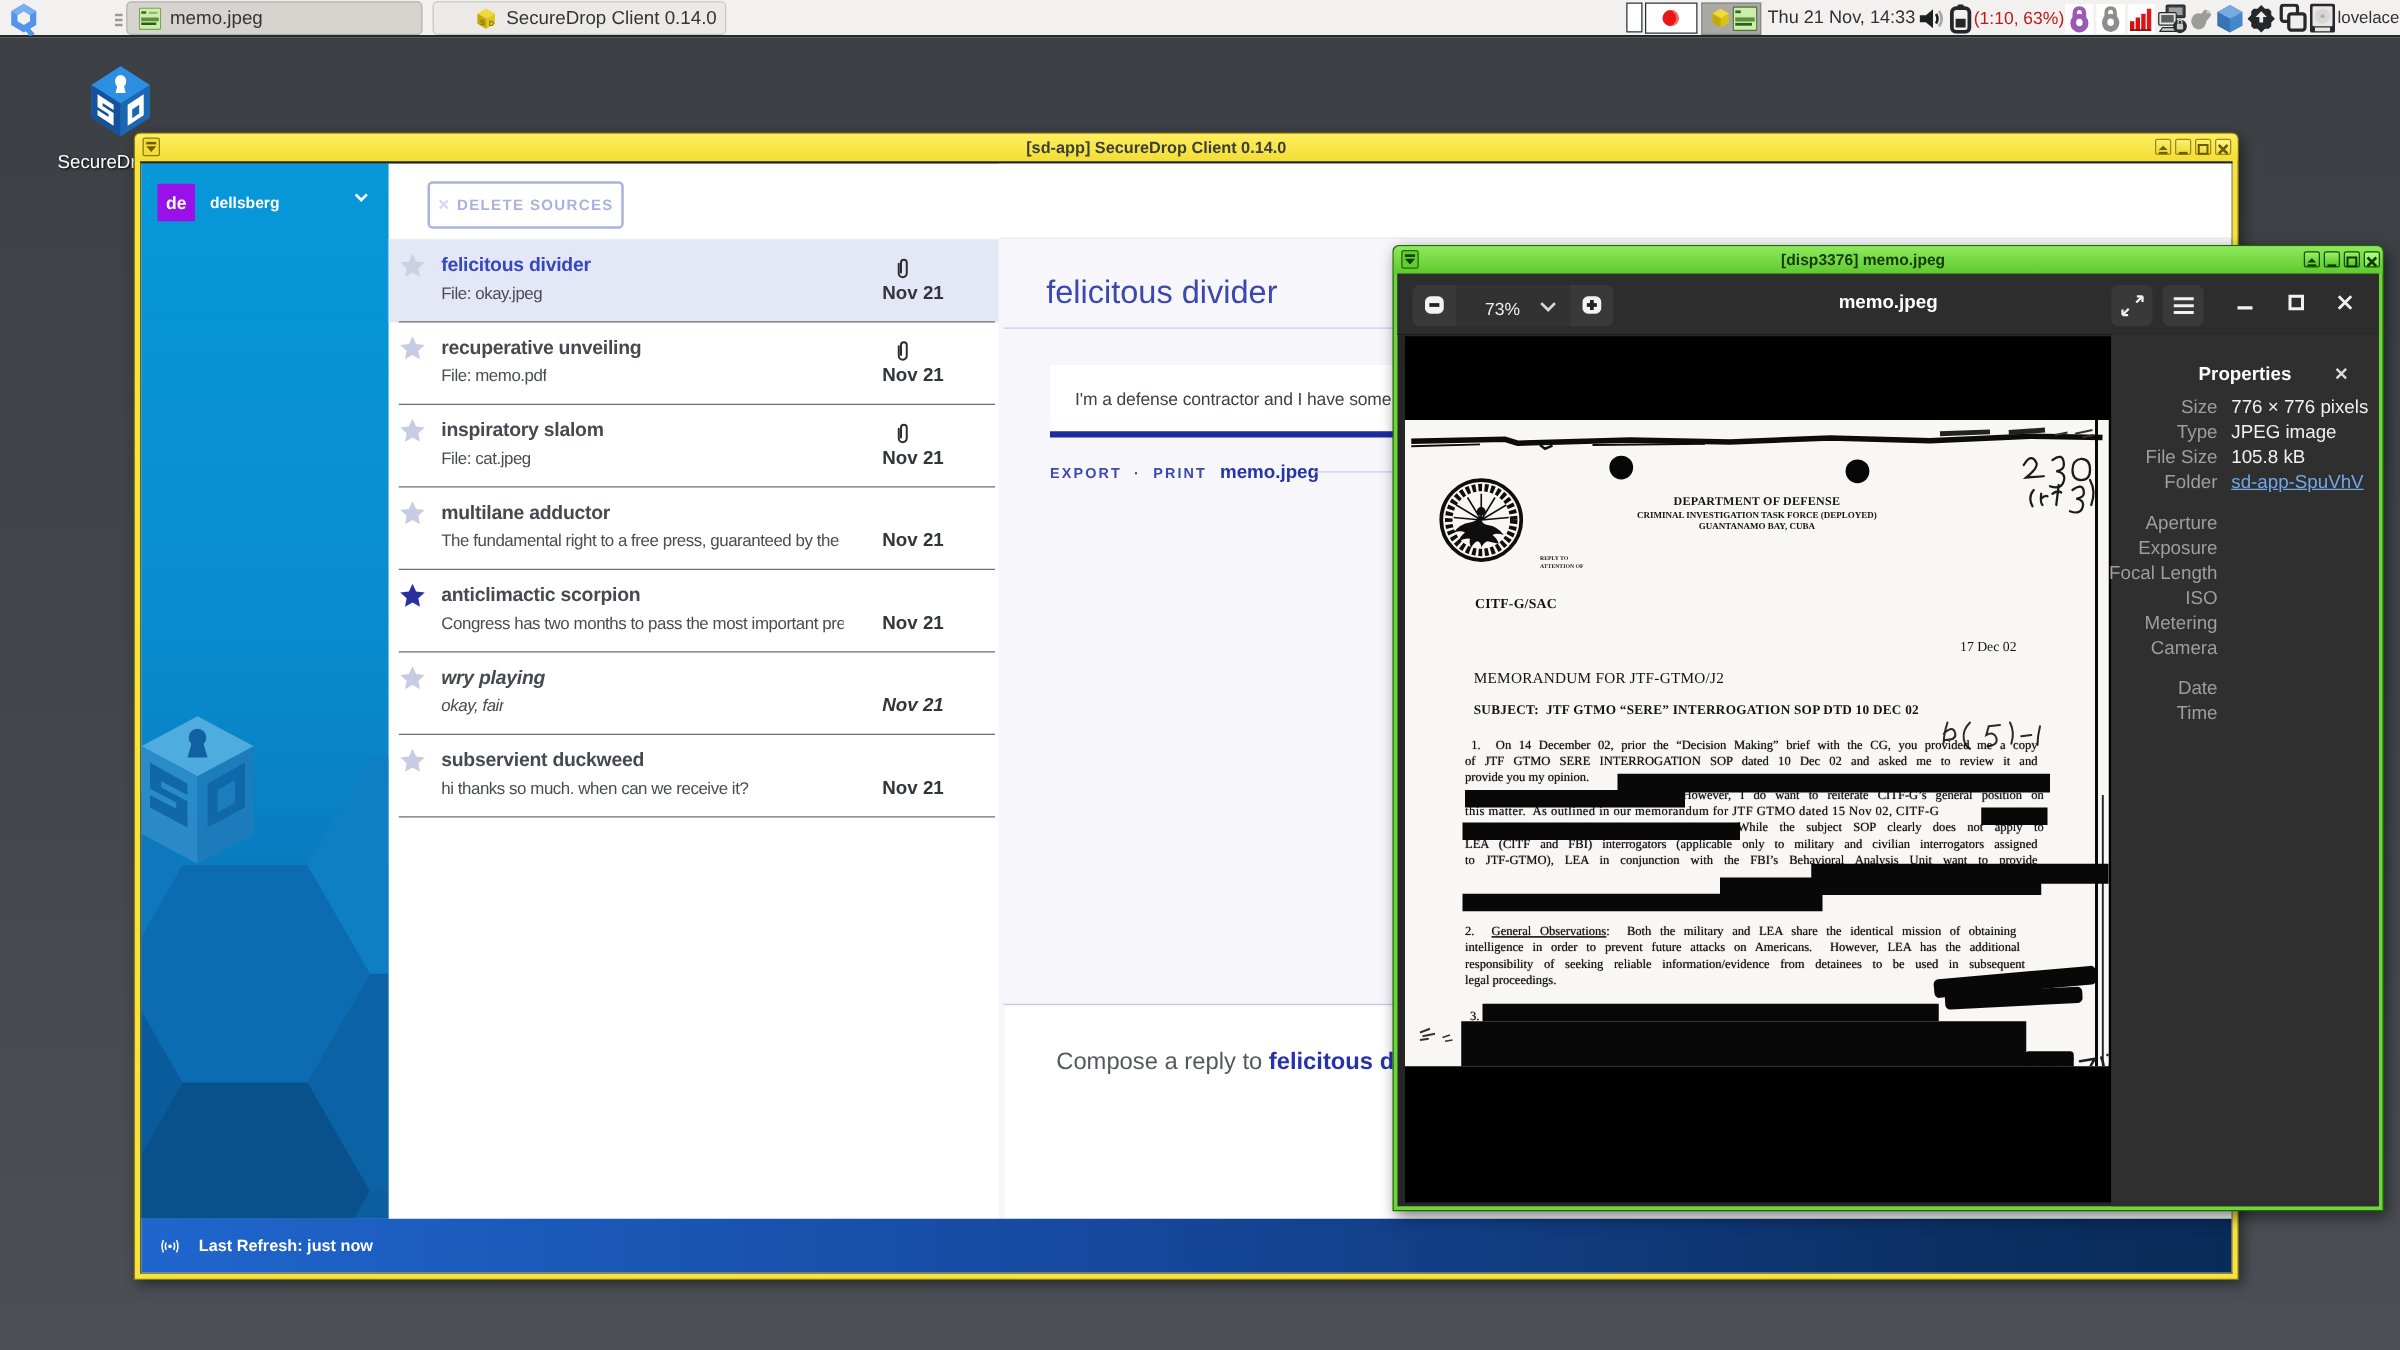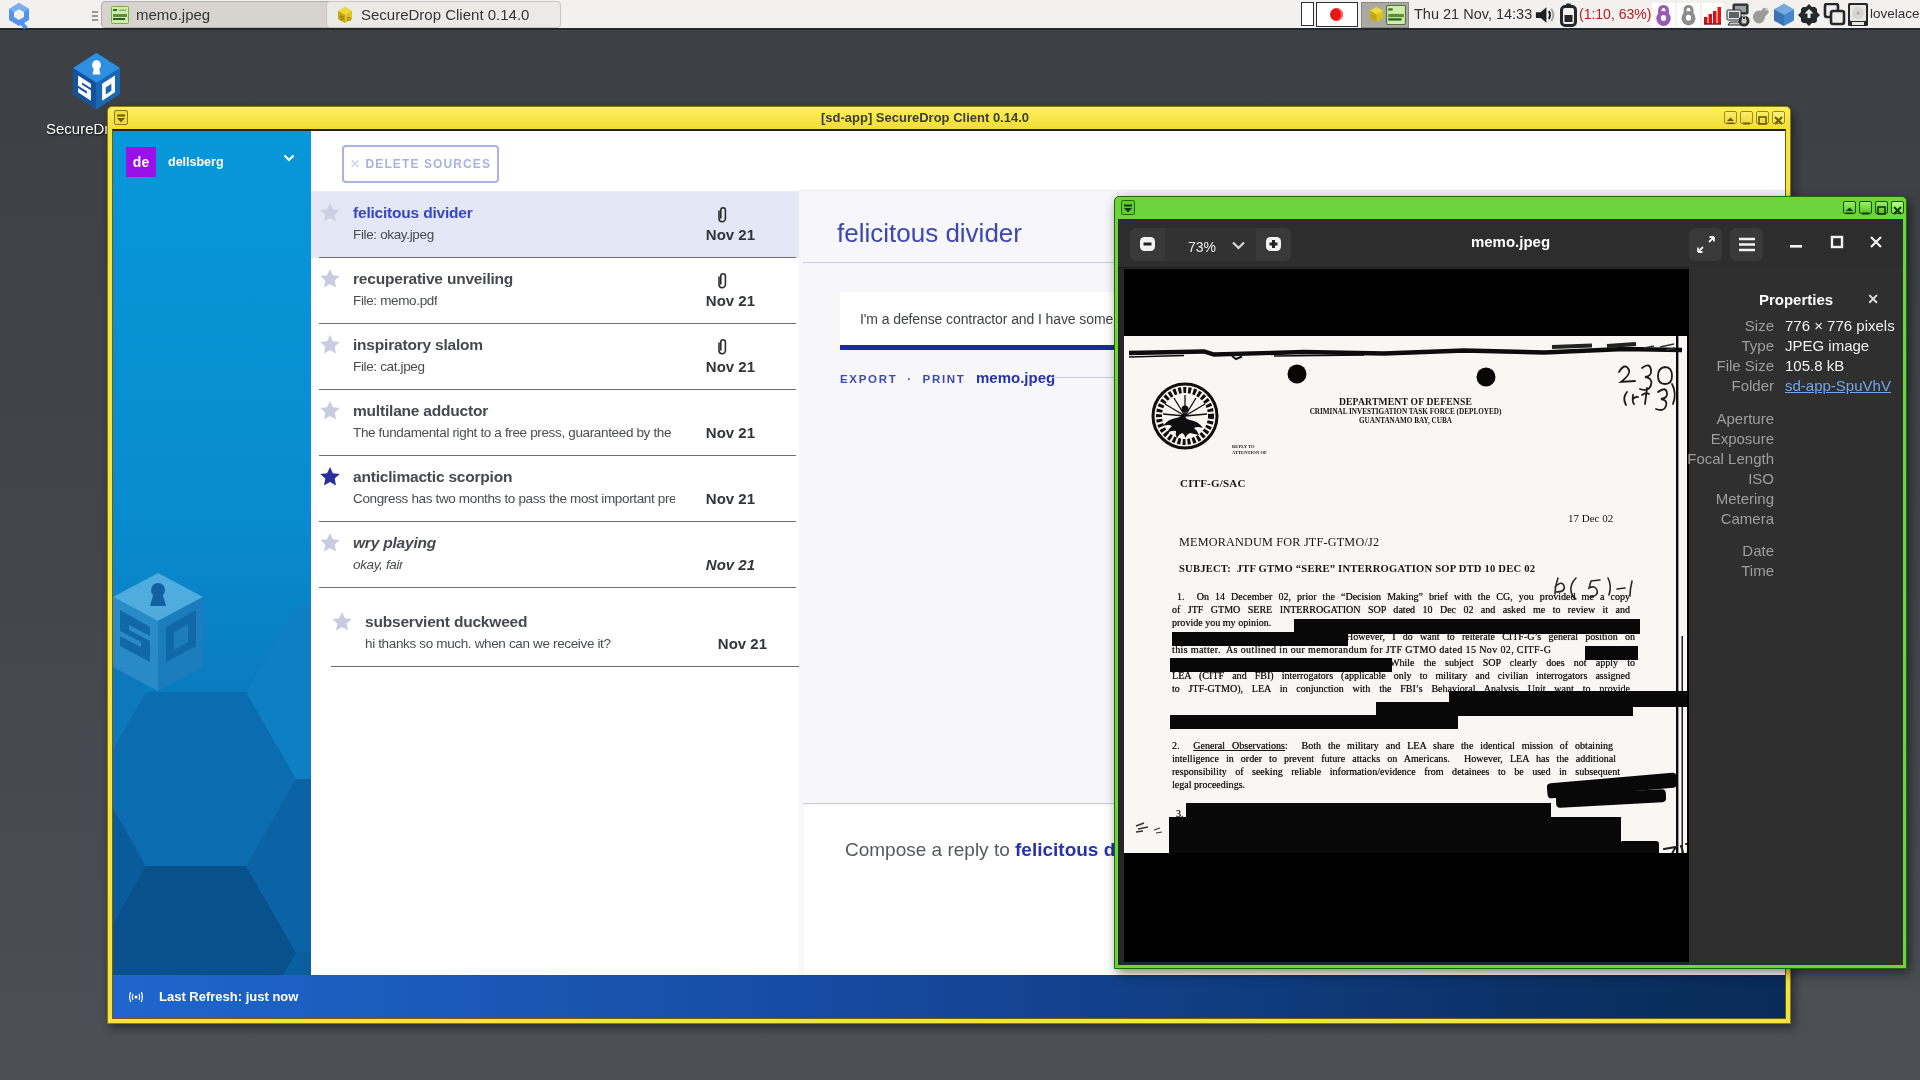--- a/index.html
+++ b/index.html
@@ -6,21 +6,21 @@
 html,body { width:1920px; height:1080px; overflow:hidden; }
 body { font-family:"Liberation Sans", sans-serif; position:relative;
   background:linear-gradient(180deg,#3c4045 0%,#42464b 50%,#4c5056 100%); }
 
 
 #panel { position:absolute; left:0; top:0; width:1920px; height:30px;
   background:#f3f1ef; border-bottom:2px solid #23282c; }
 .tbtn { position:absolute; top:1px; height:27px; border-radius:4px;
   display:flex; align-items:center; font-size:15px; color:#333536; }
 #tb1 { left:101px; width:237px; background:#d7d4d0; border:1px solid #b4b1ac; }
-#tb2 { left:326px; width:235px; background:#eceae7; border:1px solid #c9c6c1; }
+#tb2 { left:346px; width:235px; background:#eceae7; border:1px solid #c9c6c1;padding-left:24px; }
 .tbtn .ticon { width:18px; height:18px; margin-left:9px; margin-right:7px; }
 #grip { position:absolute; left:92px; top:9px; width:6px; height:13px; }
 #clock { position:absolute; left:1414px; top:6px; font-size:14.5px; color:#2e3033; }
 #lovelace { position:absolute; left:1870px; top:6px; font-size:13.5px; color:#2e3033; }
 #battxt { position:absolute; left:1579px; top:6px; font-size:14px; color:#b91c1c; }
 
 
 #deskicon { position:absolute; left:36px; top:52px; width:100px; text-align:center; }
 #deskicon .lbl { color:#fff; font-size:15px; margin-top:6px; text-shadow:1px 1px 2px #000; }
 
@@ -365,21 +365,21 @@
       </div>
       <div class="srow" style="top:391px;font-style:italic;">
         <svg class="star" viewBox="0 0 20 19" width="20" height="19">
             <path d="M10 0 L12.9 6.2 L19.8 7 L14.7 11.6 L16 18.4 L10 15 L4 18.4 L5.3 11.6 L0.2 7 L7.1 6.2 Z" fill="#c8cce3"></path>
           </svg>
         <div class="t">wry playing</div>
         <div class="p">okay, fair</div>
           <div class="d">Nov 21</div>
         <div class="sep"></div>
       </div>
-      <div class="srow" style="top:470px;margin-left:12px;">
+      <div class="srow" style="top:457px;">
         <svg class="star" viewBox="0 0 20 19" width="20" height="19">
             <path d="M10 0 L12.9 6.2 L19.8 7 L14.7 11.6 L16 18.4 L10 15 L4 18.4 L5.3 11.6 L0.2 7 L7.1 6.2 Z" fill="#c8cce3"></path>
           </svg>
         <div class="t">subservient duckweed</div>
         <div class="p">hi thanks so much. when can we receive it?</div>
           <div class="d">Nov 21</div>
         <div class="sep"></div>
       </div>
     </div>
     <div id="convo">
@@ -405,20 +405,21 @@
         <path d="M16 8 Q18 12 16 16" stroke="#fff" stroke-width="1.6" fill="none"></path>
         <path d="M5 5.5 Q2 12 5 18.5" stroke="#fff" stroke-width="1.6" fill="none"></path>
         <path d="M19 5.5 Q22 12 19 18.5" stroke="#fff" stroke-width="1.6" fill="none"></path>
       </svg>
       <div class="st">Last Refresh: just now</div>
     </div>
   </div>
 </div>
 
 <div id="viewer">
+  <div id="vtitle">[disp3376] memo.jpeg</div>
   <div id="vmenu"><svg width="12" height="13" viewBox="0 0 12 13">
         <rect x="2" y="2.5" width="8" height="2" fill="#0c3a00"></rect>
         <path d="M2 6 H10 L6 10.5 Z" fill="#0c3a00"></path>
       </svg></div>
   <div class="gbtn" style="right:50px;"><svg width="11" height="11" viewBox="0 0 11 11">
         <path d="M2 6 L5.5 2.5 L9 6 Z" fill="#0c3a00"></path>
         <rect x="2" y="7.5" width="7" height="1.6" fill="#0c3a00"></rect>
       </svg></div>
   <div class="gbtn" style="right:34px;"><svg width="11" height="11" viewBox="0 0 11 11">
         <rect x="2" y="7.5" width="7" height="2" fill="#0c3a00"></rect>

